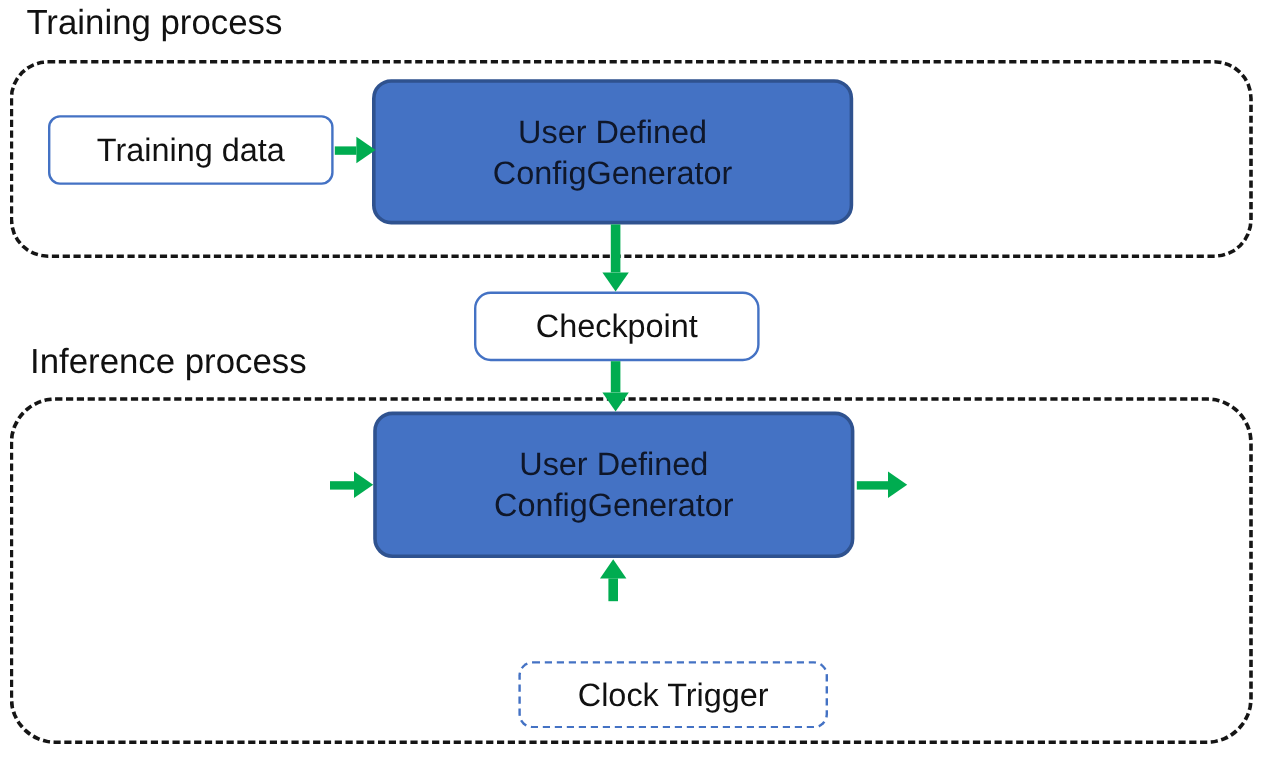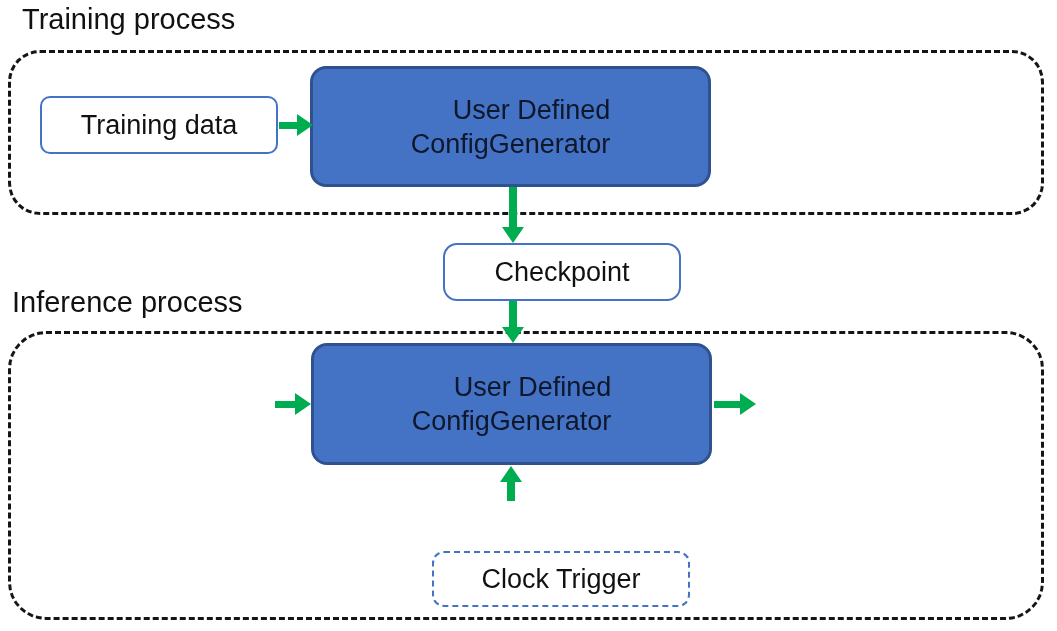--- a/index.html
+++ b/index.html
@@ -16,39 +16,39 @@
     overflow: hidden;
   }
   .section-title {
     position: absolute;
     font-size: 29px;
     color: #111111;
     z-index: 2;
     white-space: nowrap;
   }
   .title-training  { left: 22px; top: 3px; }
-  .title-inference { left: 12px; top: 286px; }
+  .title-inference { left: 25px; top: 286px; }
 
   .dashed-container {
     position: absolute;
     border: 3px dashed #151515;
     box-sizing: border-box;
     background: transparent;
     z-index: 1;
   }
   .train-container { left: 8px; top: 50px; width: 1036px; height: 165px; border-radius: 32px; }
   .infer-container { left: 8px; top: 331px; width: 1036px; height: 289px; border-radius: 38px; }
 
   .box {
     position: absolute;
     box-sizing: border-box;
     display: flex;
     align-items: center;
     justify-content: center;
-    text-align: right;
+    text-align: center;
     font-size: 27px;
     color: #111111;
     background: #ffffff;
     z-index: 2;
   }
   .white-box {
     border: 2px solid #4472C4;
     border-radius: 10px;
   }
   .blue-box {
@@ -60,21 +60,21 @@
     white-space: pre-line;
   }
   .dash-blue-box {
     border: 2px dashed #4472C4;
     border-radius: 12px;
     background: #ffffff;
   }
 
   .training-data-box  { left: 40px;  top: 96px;  width: 238px; height: 58px; }
   .train-generator    { left: 310px; top: 66px;  width: 401px; height: 121px; }
-  .checkpoint-box     { left: 395px; top: 243px; width: 238px; height: 58px; border-radius: 14px; margin-left: 48px; }
+  .checkpoint-box     { left: 395px; top: 243px; width: 238px; height: 58px; border-radius: 14px; }
   .current-status-box { left: 26px;  top: 375px; width: 247px; height: 58px; }
   .infer-generator    { left: 311px; top: 343px; width: 401px; height: 122px; }
   .output-config-box  { left: 757px; top: 375px; width: 252px; height: 57px; }
   .log-trigger-box    { left: 353px; top: 500px; width: 260px; height: 57px; z-index: 3; }
   .clock-trigger-box  { left: 432px; top: 551px; width: 258px; height: 56px; z-index: 4; }
 
   
   .arrow-h {
     position: absolute;
     display: flex;

